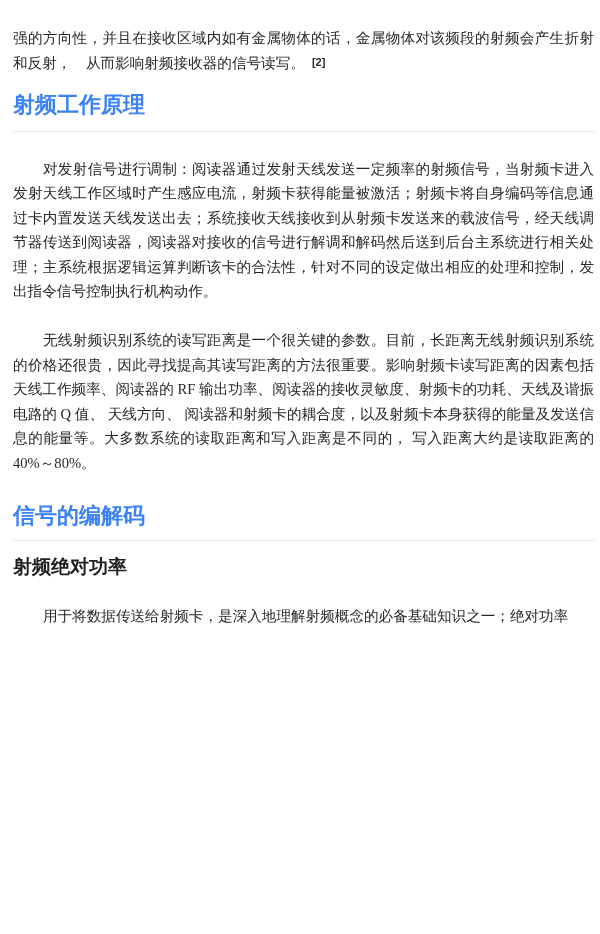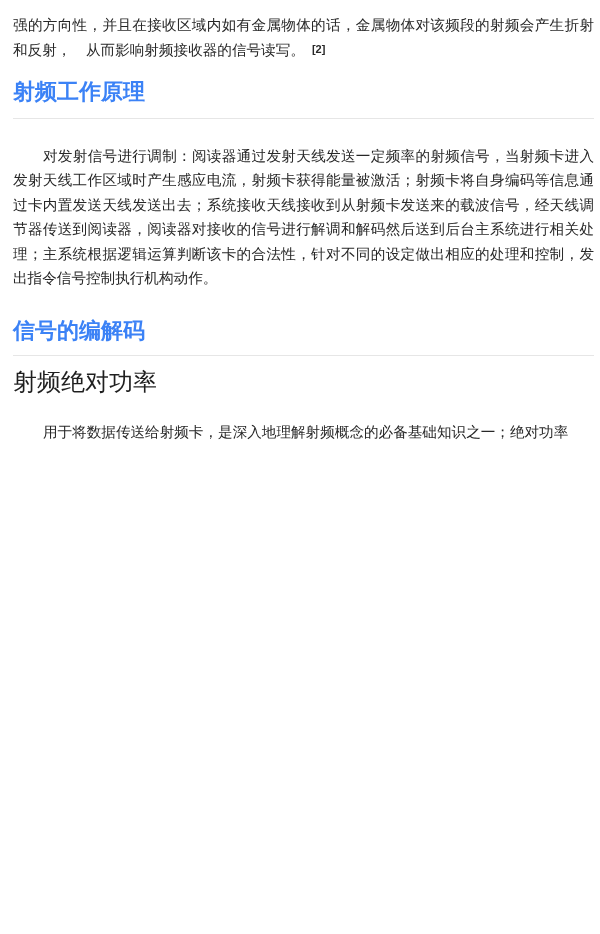--- a/index.html
+++ b/index.html
@@ -9,20 +9,21 @@
   }
   body {
     width: 600px;
     height: 934px;
     overflow: hidden;
     font-family: "Liberation Serif", "DejaVu Serif", serif;
     color: #272727;
   }
   .page {
     padding: 13px 6px 12px 13px;
+    margin-top: 13px;
   }
   p.body {
     font-size: 14.6px;
     line-height: 24.5px;
     text-align: justify;
     margin: 24.5px 0;
     color: #272727;
   }
   p.indent { text-indent: 2.05em; }
   p.continuation { margin-top: 0; margin-bottom: 0; }
@@ -33,23 +34,23 @@
     color: #3b82f6;
     margin: 14px 0 0 0;
     padding-bottom: 11px;
     border-bottom: 1px solid #e6e6e6;
   }
   h2.section-heading.second {
     margin-top: 25.5px;
     padding-bottom: 9px;
   }
   h3.subsection-heading {
-    font-size: 24px;
+    font-size: 19px;
     line-height: 26px;
-    font-weight: normal;
+    font-weight: bold;
     color: #1f1f1f;
     margin: 13px 0 0 0;
   }
   sup.ref {
     font-family: "Liberation Sans", "DejaVu Sans", sans-serif;
     font-size: 11px;
     font-weight: bold;
     margin-left: 7px;
     vertical-align: baseline;
     position: relative;
@@ -65,20 +66,21 @@
   <p class="body continuation">
     <span>强的方向性，并且在接收区域内如有金属物体的话，金属物体对该频段的射频会产生折射和反射，　从而影响射频接收器的信号读写。</span><sup class="ref">[2]</sup>
   </p>
 
   <h2 class="section-heading">射频工作原理</h2>
 
   <p class="body indent">对发射信号进行调制：阅读器通过发射天线发送一定频率的射频信号，当射频卡进入发射天线工作区域时产生感应电流，射频卡获得能量被激活；射频卡将自身编码等信息通过卡内置发送天线发送出去；系统接收天线接收到从射频卡发送来的载波信号，经天线调节器传送到阅读器，阅读器对接收的信号进行解调和解码然后送到后台主系统进行相关处理；主系统根据逻辑运算判断该卡的合法性，针对不同的设定做出相应的处理和控制，发出指令信号控制执行机构动作。</p>
 
 
 
+  <p class="body indent">无线射频识别系统的读写距离是一个很关键的参数。目前，长距离无线射频识别系统的价格还很贵，因此寻找提高其读写距离的方法很重要。影响射频卡读写距离的因素包括天线工作频率、阅读器的 RF 输出功率、阅读器的接收灵敏度、射频卡的功耗、天线及谐振电路的 Q 值、 天线方向、 阅读器和射频卡的耦合度，以及射频卡本身获得的能量及发送信息的能量等。大多数系统的读取距离和写入距离是不同的， 写入距离大约是读取距离的40%～80%。</p>
 
   <h2 class="section-heading second">信号的编解码</h2>
 
   <h3 class="subsection-heading">射频绝对功率</h3>
 
   <p class="body indent">用于将数据传送给射频卡，是深入地理解射频概念的必备基础知识之一；绝对功率</p>
 
 </div>
 
 </body></html>

